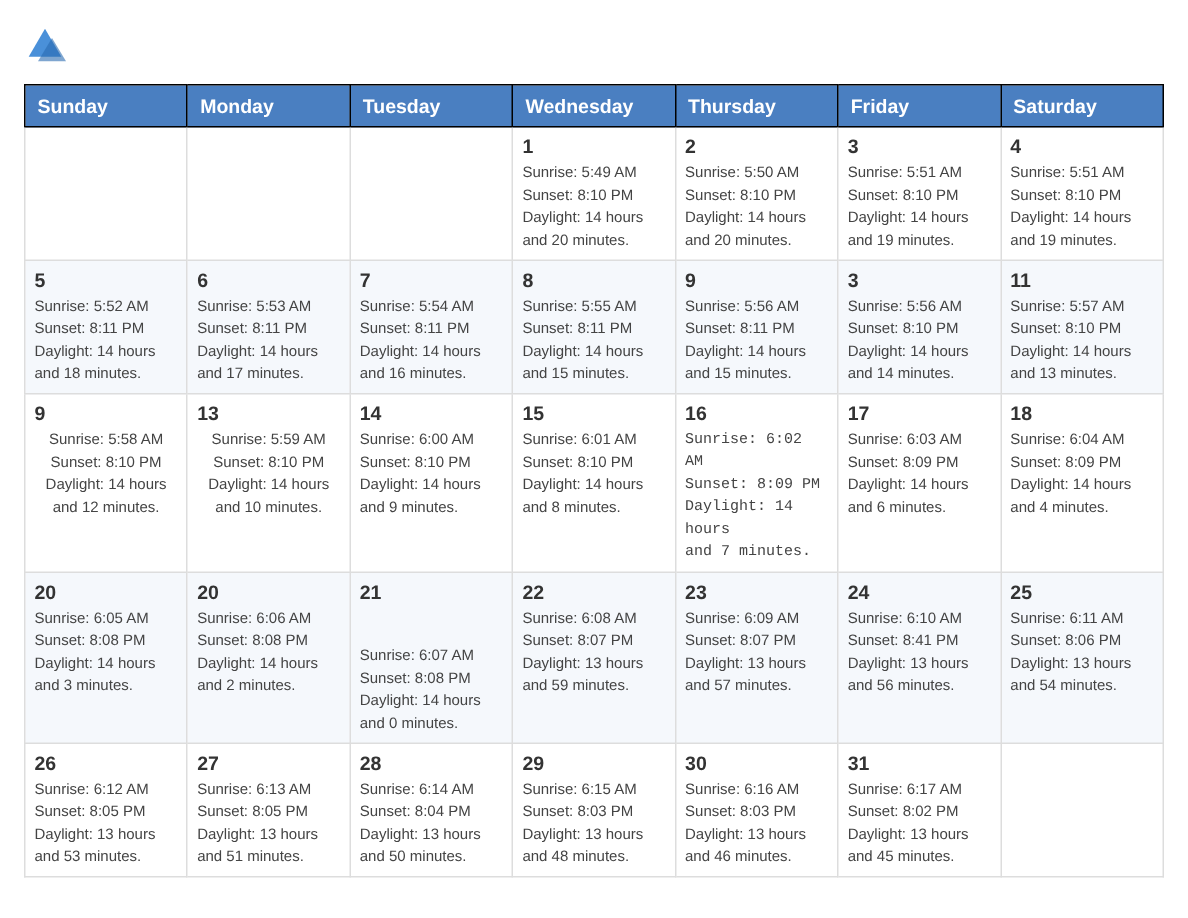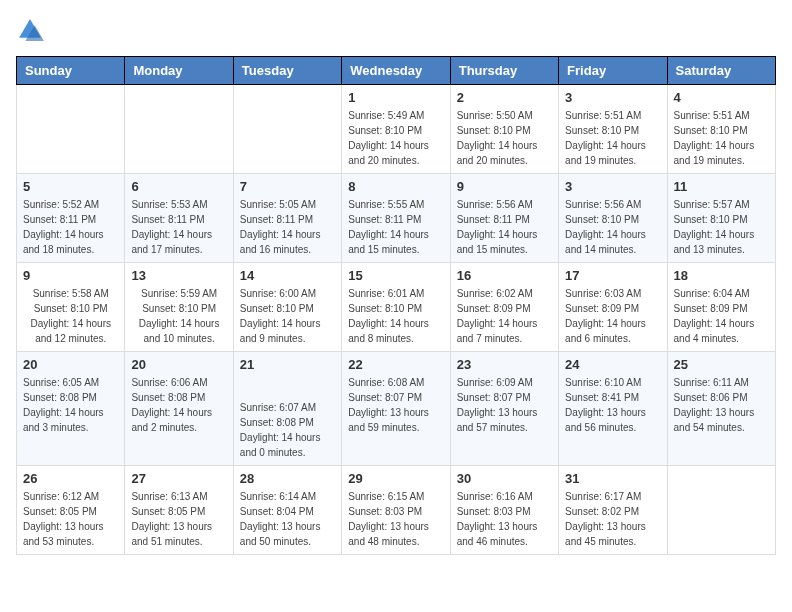--- a/index.html
+++ b/index.html
@@ -161,21 +161,21 @@
         </td>
         <td>
           <span class="day-number">6</span>
           <div class="day-info" style="white-space: pre-line;">Sunrise: 5:53 AM
 Sunset: 8:11 PM
 Daylight: 14 hours
 and 17 minutes.</div>
         </td>
         <td>
           <span class="day-number">7</span>
-          <div class="day-info" style="white-space: pre-line;">Sunrise: 5:05 AM
+          <div class="day-info" style="white-space: pre-line;">Sunrise: 5:54 AM
 Sunset: 8:11 PM
 Daylight: 14 hours
 and 16 minutes.</div>
         </td>
         <td>
           <span class="day-number">8</span>
           <div class="day-info" style="white-space: pre-line;">Sunrise: 5:55 AM
 Sunset: 8:11 PM
 Daylight: 14 hours
 and 15 minutes.</div>
@@ -226,21 +226,21 @@
         </td>
         <td>
           <span class="day-number">15</span>
           <div class="day-info" style="white-space: pre-line;">Sunrise: 6:01 AM
 Sunset: 8:10 PM
 Daylight: 14 hours
 and 8 minutes.</div>
         </td>
         <td>
           <span class="day-number">16</span>
-          <div class="day-info" style="white-space: pre-line;">Sunrise: 6:02 AM
+          <div class="day-info" style="white-space: pre-line; font-family: Liberation Mono, monospace;">Sunrise: 6:02 AM
 Sunset: 8:09 PM
 Daylight: 14 hours
 and 7 minutes.</div>
         </td>
         <td>
           <span class="day-number">17</span>
           <div class="day-info" style="white-space: pre-line;">Sunrise: 6:03 AM
 Sunset: 8:09 PM
 Daylight: 14 hours
 and 6 minutes.</div>

